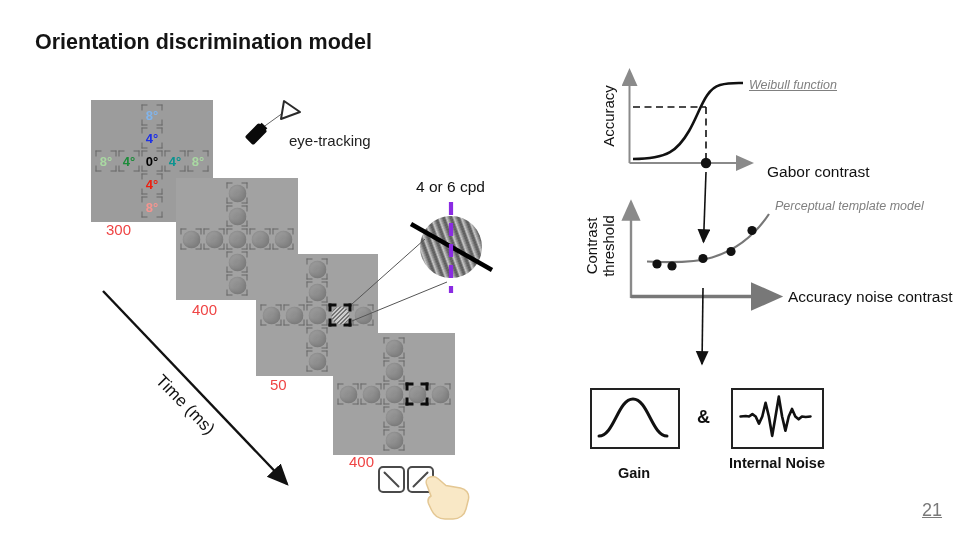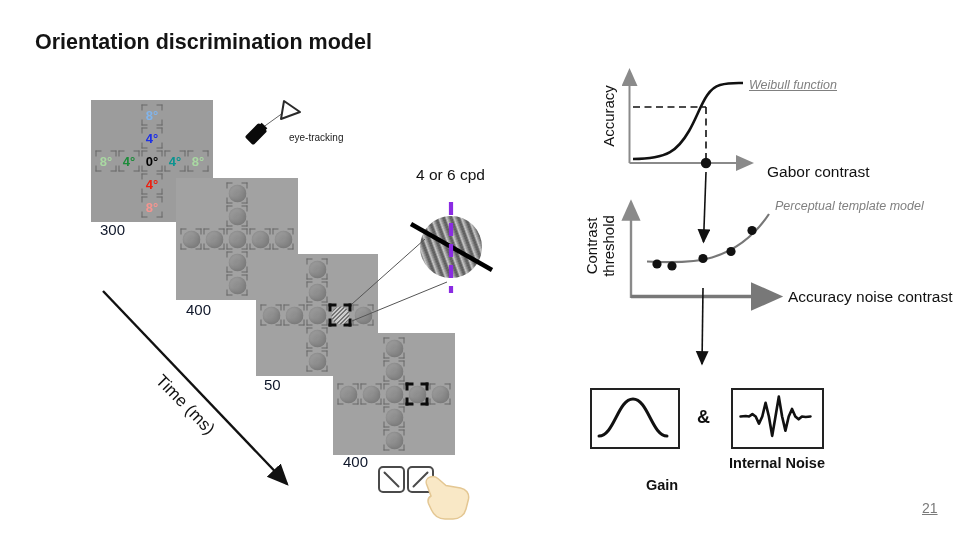--- a/index.html
+++ b/index.html
@@ -46,37 +46,37 @@
   .ecc{font-size:13px;font-weight:600;line-height:1;}
 
   .patch{width:18px;height:18px;border-radius:50%;
     background:
       radial-gradient(circle at 32% 34%, rgba(255,255,255,.10) 0 30%, transparent 62%),
       radial-gradient(circle at 64% 70%, rgba(0,0,0,.08) 0 34%, transparent 66%),
       #8d8d8d;
     box-shadow:inset 0 0 3px rgba(0,0,0,.14);}
   .gabor-sm{background:repeating-linear-gradient(135deg,#767676 0 1.4px,#cdcdcd 1.4px 3px);}
 
-  .dur{position:absolute;font-size:15px;color:#0f172a;z-index:5;}
+  .dur{position:absolute;font-size:15px;color:#ef4444;z-index:5;margin-left:6px;}
   .dur1{left:100px;top:221px;} .dur2{left:186px;top:301px;}
   .dur3{left:264px;top:376px;} .dur4{left:343px;top:453px;}
 
   
   .gabor-big{left:420px;top:216px;width:62px;height:62px;border-radius:50%;z-index:6;
     background:
       repeating-linear-gradient(70deg, rgba(25,25,25,.42) 0 1.6px, rgba(238,238,238,.55) 3.4px, rgba(25,25,25,.42) 7px),
       repeating-linear-gradient(160deg, rgba(110,110,110,.22) 0 1px, rgba(175,175,175,.18) 1px 2.4px),
       #9a9a9a;}
-  .cpd{left:416px;top:166px;font-size:15.5px;color:#111;z-index:20;}
-
-  
-  .eyetrack-label{left:289px;top:132px;font-size:10px;color:#222;z-index:20;}
+  .cpd{left:416px;top:178px;font-size:15.5px;color:#111;z-index:20;}
+
+  
+  .eyetrack-label{left:289px;top:132px;font-size:15px;color:#222;z-index:20;}
   .time-label{left:185px;top:405px;font-size:17px;color:#111;z-index:20;
               transform:translate(-50%,-50%) rotate(45.5deg);white-space:nowrap;}
-  .pagenum{left:922px;top:500px;font-size:14px;color:#7a7a7a;z-index:20;text-decoration:underline;}
+  .pagenum{left:922px;top:500px;font-size:18px;color:#7a7a7a;z-index:20;text-decoration:underline;}
 
   
   .vlabel{position:absolute;transform:translate(-50%,-50%) rotate(-90deg);
           text-align:center;font-size:15px;color:#111;white-space:pre-line;
           line-height:1.12;z-index:20;}
   .acc-label{left:609px;top:116px;}
   .thr-label{left:601px;top:246px;}
   .xlab{position:absolute;font-size:15.5px;color:#111;z-index:20;white-space:nowrap;}
   .gabor-xlab{left:767px;top:163px;}
   .noise-xlab{left:788px;top:288px;}
@@ -84,21 +84,21 @@
   .weibull-annot{left:749px;top:78px;text-decoration:underline;}
   .ptm-annot{left:775px;top:199px;}
 
   
   .mbox{position:absolute;background:#fff;border:2px solid #222;z-index:6;}
   .gain-box{left:590px;top:388px;width:86px;height:57px;}
   .noise-box{left:731px;top:388px;width:89px;height:57px;}
   .amp{left:697px;top:407px;font-size:18px;font-weight:bold;color:#111;z-index:20;}
   .mlabel{position:absolute;font-size:14.5px;font-weight:bold;color:#111;z-index:20;
           transform:translateX(-50%);white-space:nowrap;}
-  .gain-label{left:634px;top:477px;margin-left:28px;}
+  .gain-label{left:634px;top:465px;}
   .inoise-label{left:777px;top:455px;}
 
   
   .key{position:absolute;width:23px;height:23px;border:2.5px solid #4a4a4a;border-radius:5px;
        background:#fff;z-index:6;}
   .key1{left:378px;top:466px;} .key2{left:407px;top:466px;}
   .key svg{display:block;}
 
   .overlay{left:0;top:0;z-index:10;pointer-events:none;}
   .hand{left:421px;top:474px;z-index:12;}

